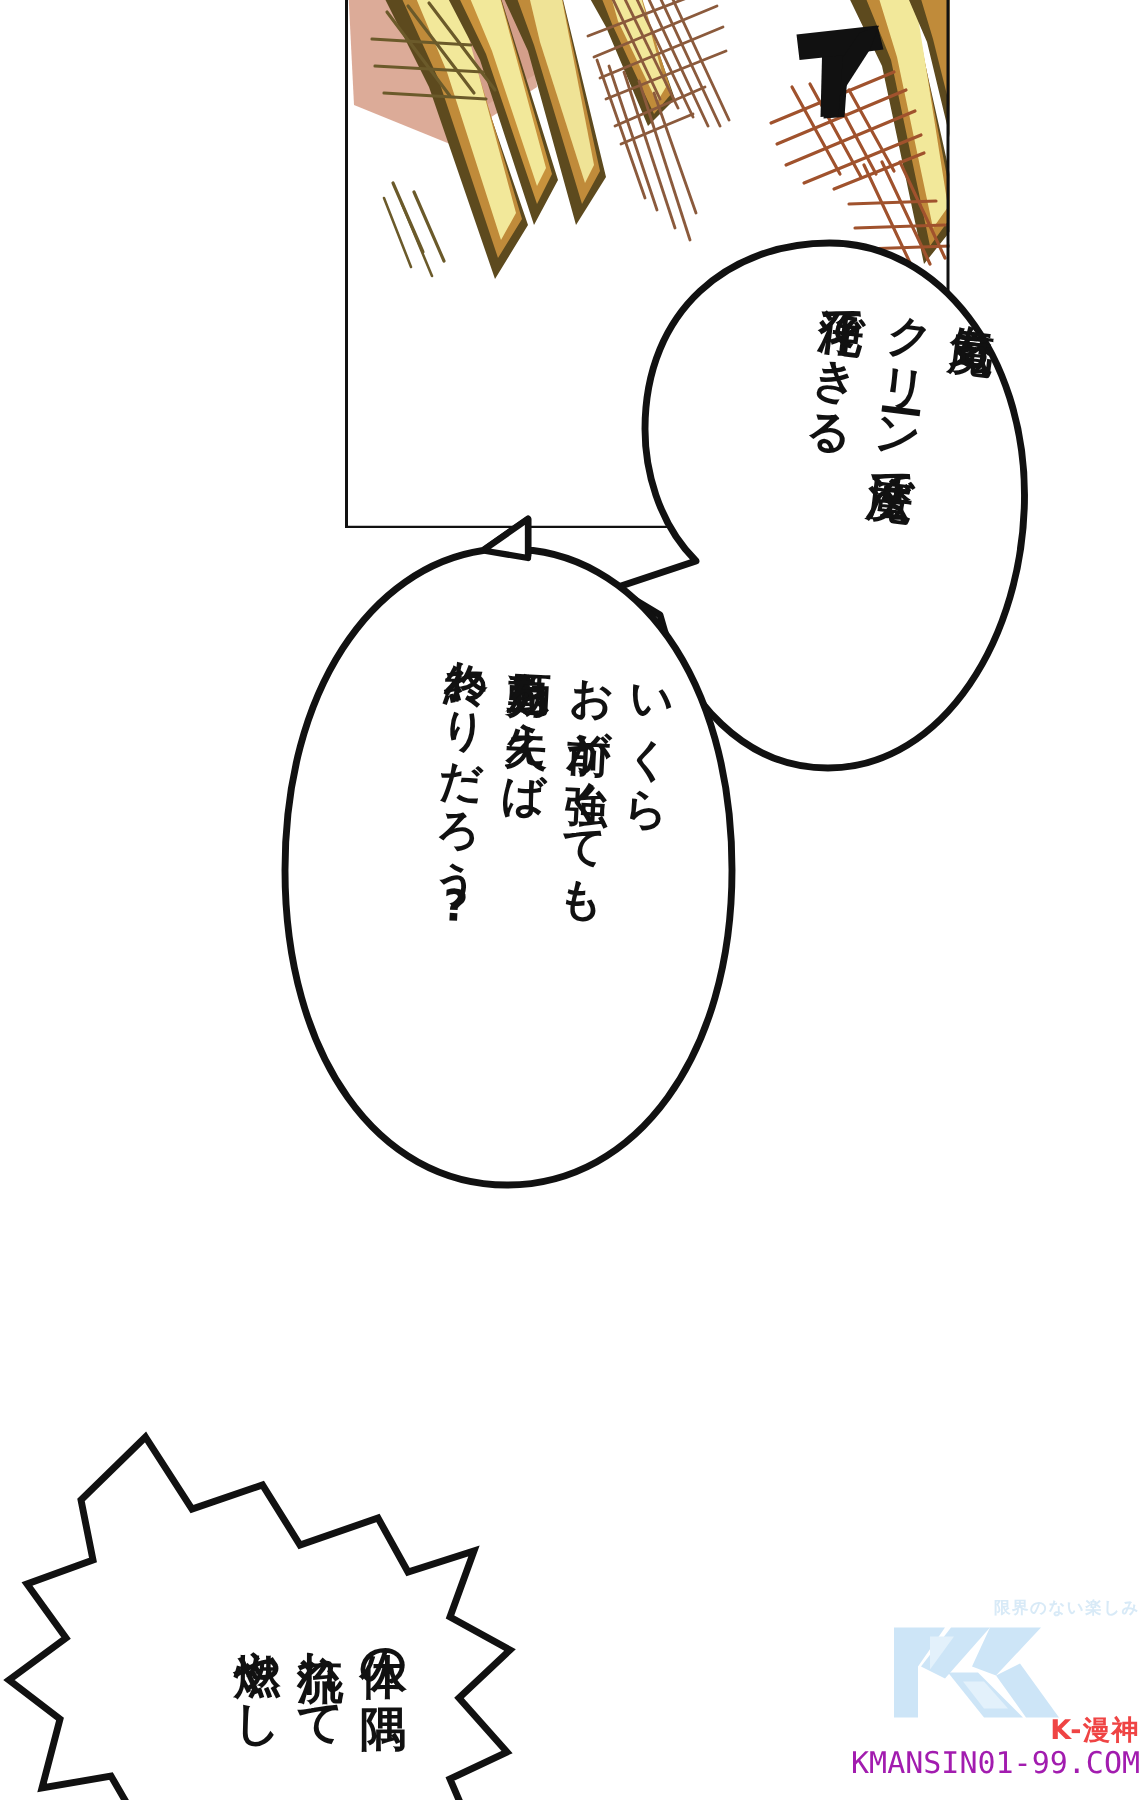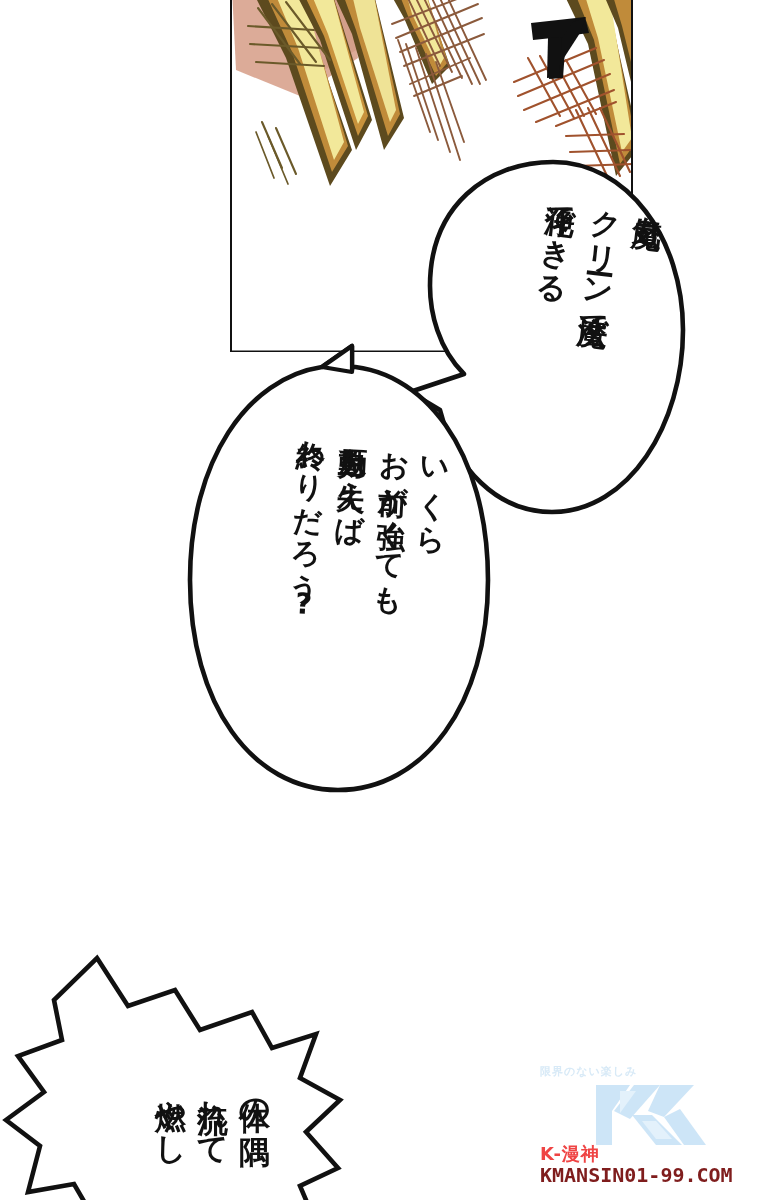--- a/index.html
+++ b/index.html
@@ -67,21 +67,21 @@
   #b3wrap .vtext{font-size:31px;}
   #b3c1{right:0px;  top:0px;}
   #b3c2{right:42px; top:0px;}
   #b3c3{right:84px; top:0px;}
 
   
   #watermark{
     position:absolute;
     left:540px; top:1066px;
     width:220px; height:134px;
-    text-align:left;
+    text-align:right;
     user-select:none;
   }
   #wm-tagline{
     font-size:11px;
     letter-spacing:1px;
     color:#d8eaf7;
     font-weight:700;
     line-height:1;
     margin:0 0 2px 0;
     height:13px;
@@ -96,23 +96,23 @@
     font-size:18px;
     font-weight:700;
     letter-spacing:1px;
     color:#ef4444;
     line-height:1;
     margin-top:-4px;
   }
   #wm-url{
     font-family:"DejaVu Sans Mono","Liberation Mono",monospace;
     font-size:20px;
-    font-weight:700;
+    font-weight:400;
     letter-spacing:0px;
-    color:#7f1d1d;
+    color:#a21caf;
     line-height:1;
     margin-top:2px;
   }
 </style>
 </head>
 <body>
 
 <div id="page">
 
   <svg class="layer" viewBox="0 0 760 1200" width="760" height="1200" aria-hidden="true">

